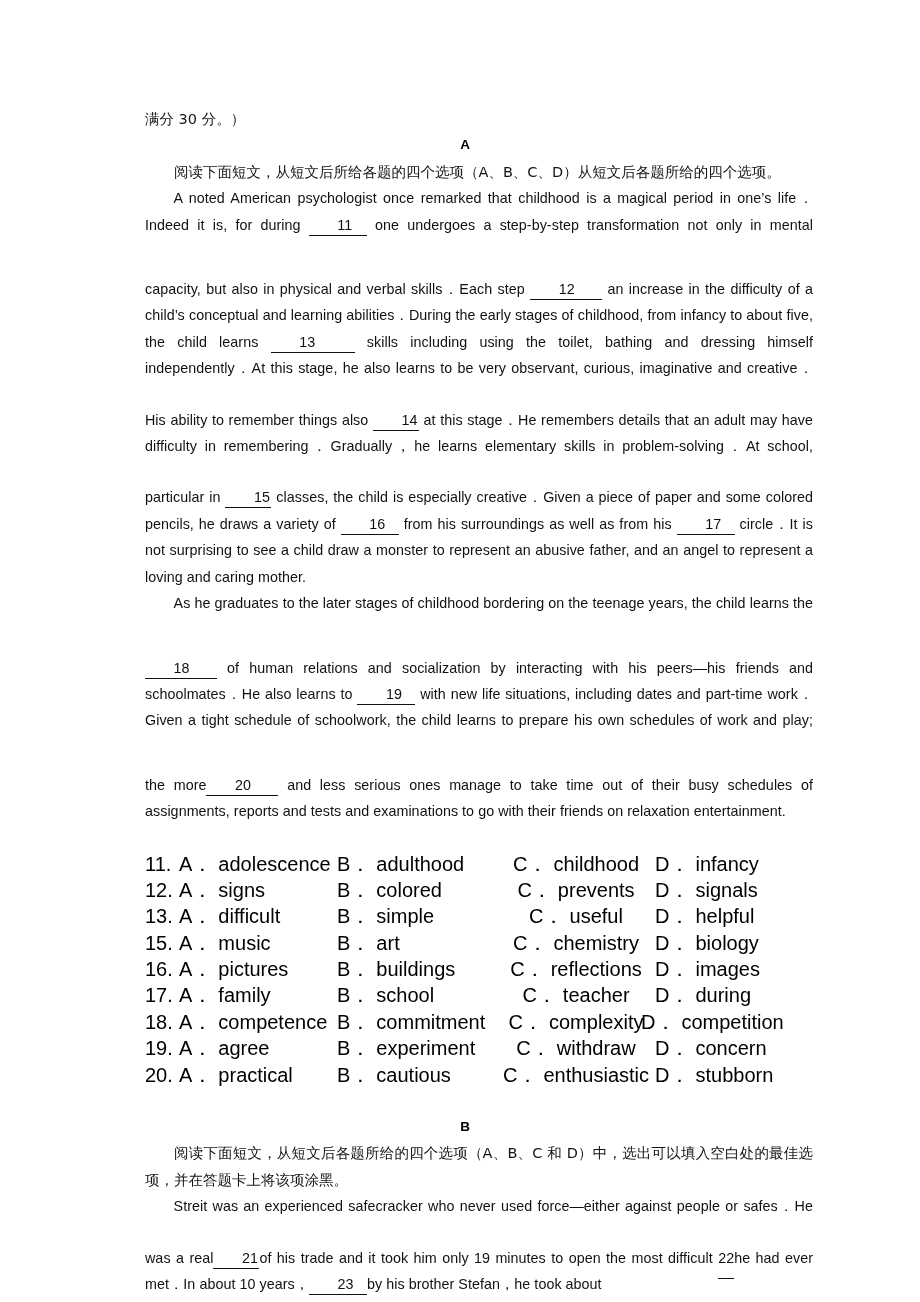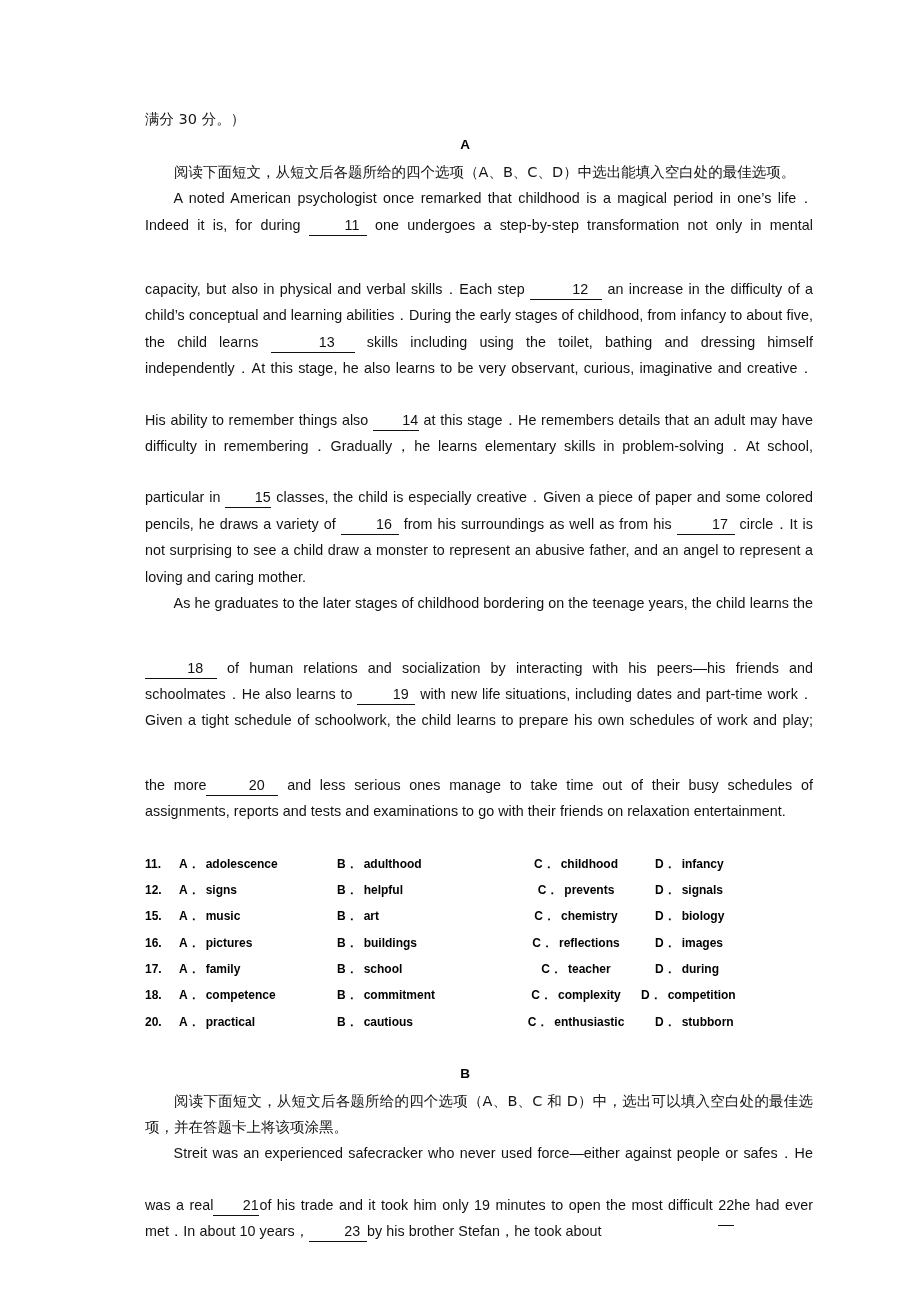--- a/index.html
+++ b/index.html
@@ -57,21 +57,21 @@
     margin: 0;
   }
 
   
   .gap-1 { height: 26px; }
 
   
   .blank {
     display: inline-block;
     border-bottom: 1.2px solid #111;
-    text-align: center;
+    text-align: left;
     vertical-align: baseline;
     line-height: 20px;
     font-size: 14.3px;
   }
   .blank.w-sm { min-width: 46px; margin-top: 28px; }
   .blank.w-md { min-width: 58px; }
   .blank.w-lg { min-width: 72px; margin-top: 41px; }
   .blank.w-xl { min-width: 84px; }
 
   .dbl-underline {
@@ -82,23 +82,22 @@
   
   .options {
     margin: 0;
     padding: 0;
     list-style: none;
   }
   .opt-row {
     display: flex;
     align-items: baseline;
     line-height: 26.4px;
-    font-size: 12px;
+    font-size: 20px;
     height: 26.4px;
-    font-weight: bold;
   }
   .opt-num {
     width: 34px;
     flex: 0 0 34px;
     white-space: nowrap;
   }
   .opt-cell {
     flex: 0 0 auto;
     white-space: nowrap;
   }
@@ -112,21 +111,21 @@
 </head>
 <body>
 
 <div class="page">
   <div class="content">
 
     <p class="cn para">满分 30 分。）</p>
 
     <p class="section-letter">A</p>
 
-    <p class="cn para para-indent">阅读下面短文，从短文后各题所给的四个选项（A、B、C、D）中选出能填入空白处的最佳选项。</p>
+    <p class="cn para para-indent">阅读下面短文，从短文后所给各题的四个选项（A、B、C、D）从短文后各题所给的四个选项。</p>
 
     <p class="en para para-indent">
       <span>A noted American psychologist once remarked that childhood is a magical period in one’s life．Indeed it is, for during </span><span class="blank w-md">11</span><span> one undergoes a step-by-step transformation not only in mental capacity, but also in physical and verbal skills．Each step </span><span class="blank w-lg">12</span><span> an increase in the difficulty of a child’s conceptual and learning abilities．During the early stages of childhood, from infancy to about five, the child learns </span><span class="blank w-xl">13</span><span> skills including using the toilet, bathing and dressing himself independently．At this stage, he also learns to be very observant, curious, imaginative and creative．His ability to remember things also </span><span class="blank w-sm">14</span><span> at this stage．He remembers details that an adult may have difficulty in remembering．Gradually，he learns elementary skills in problem-solving．At school, particular in </span><span class="blank w-sm">15</span><span> classes, the child is especially creative．Given a piece of paper and some colored pencils, he draws a variety of </span><span class="blank w-md">16</span><span> from his surroundings as well as from his </span><span class="blank w-md">17</span><span> circle．It is not surprising to see a child draw a monster to represent an abusive father, and an angel to represent a loving and caring mother.</span>
     </p>
 
     <p class="en para para-indent">
       <span>As he graduates to the later stages of childhood bordering on the teenage years, the child learns the </span><span class="blank w-lg">18</span><span> of human relations and socialization by interacting with his peers—his friends and schoolmates．He also learns to </span><span class="blank w-md">19</span><span> with new life situations, including dates and part-time work．Given a tight schedule of schoolwork, the child learns to prepare his own schedules of work and play; the more</span><span class="blank w-lg">20</span><span> and less serious ones manage to take time out of their busy schedules of assignments, reports and tests and examinations to go with their friends on relaxation entertainment.</span>
     </p>
 
     <div class="gap-1"></div>
@@ -135,23 +134,30 @@
       <li class="opt-row">
         <span class="opt-num">11.</span>
         <span class="opt-cell opt-a"><span class="opt-letter">A．</span><span>adolescence</span></span>
         <span class="opt-cell opt-b"><span class="opt-letter">B．</span><span>adulthood</span></span>
         <span class="opt-cell opt-c"><span class="opt-letter">C．</span><span>childhood</span></span>
         <span class="opt-cell opt-d"><span class="opt-letter">D．</span><span>infancy</span></span>
       </li>
       <li class="opt-row">
         <span class="opt-num">12.</span>
         <span class="opt-cell opt-a"><span class="opt-letter">A．</span><span>signs</span></span>
-        <span class="opt-cell opt-b"><span class="opt-letter">B．</span><span>helpful</span></span>
+        <span class="opt-cell opt-b"><span class="opt-letter">B．</span><span>colored</span></span>
         <span class="opt-cell opt-c"><span class="opt-letter">C．</span><span>prevents</span></span>
         <span class="opt-cell opt-d"><span class="opt-letter">D．</span><span>signals</span></span>
+      </li>
+      <li class="opt-row">
+        <span class="opt-num">13.</span>
+        <span class="opt-cell opt-a"><span class="opt-letter">A．</span><span>difficult</span></span>
+        <span class="opt-cell opt-b"><span class="opt-letter">B．</span><span>simple</span></span>
+        <span class="opt-cell opt-c"><span class="opt-letter">C．</span><span>useful</span></span>
+        <span class="opt-cell opt-d"><span class="opt-letter">D．</span><span>helpful</span></span>
       </li>
       <li class="opt-row">
         <span class="opt-num">15.</span>
         <span class="opt-cell opt-a"><span class="opt-letter">A．</span><span>music</span></span>
         <span class="opt-cell opt-b"><span class="opt-letter">B．</span><span>art</span></span>
         <span class="opt-cell opt-c"><span class="opt-letter">C．</span><span>chemistry</span></span>
         <span class="opt-cell opt-d"><span class="opt-letter">D．</span><span>biology</span></span>
       </li>
       <li class="opt-row">
         <span class="opt-num">16.</span>
@@ -168,20 +174,27 @@
         <span class="opt-cell opt-d"><span class="opt-letter">D．</span><span>during</span></span>
       </li>
       <li class="opt-row">
         <span class="opt-num">18.</span>
         <span class="opt-cell opt-a"><span class="opt-letter">A．</span><span>competence</span></span>
         <span class="opt-cell opt-b"><span class="opt-letter">B．</span><span>commitment</span></span>
         <span class="opt-cell opt-c"><span class="opt-letter">C．</span><span>complexity</span></span>
         <span class="opt-cell opt-d shift-left"><span class="opt-letter">D．</span><span>competition</span></span>
       </li>
       <li class="opt-row">
+        <span class="opt-num">19.</span>
+        <span class="opt-cell opt-a"><span class="opt-letter">A．</span><span>agree</span></span>
+        <span class="opt-cell opt-b"><span class="opt-letter">B．</span><span>experiment</span></span>
+        <span class="opt-cell opt-c"><span class="opt-letter">C．</span><span>withdraw</span></span>
+        <span class="opt-cell opt-d"><span class="opt-letter">D．</span><span>concern</span></span>
+      </li>
+      <li class="opt-row">
         <span class="opt-num">20.</span>
         <span class="opt-cell opt-a"><span class="opt-letter">A．</span><span>practical</span></span>
         <span class="opt-cell opt-b"><span class="opt-letter">B．</span><span>cautious</span></span>
         <span class="opt-cell opt-c"><span class="opt-letter">C．</span><span>enthusiastic</span></span>
         <span class="opt-cell opt-d"><span class="opt-letter">D．</span><span>stubborn</span></span>
       </li>
     </ul>
 
     <div class="gap-1"></div>
 

